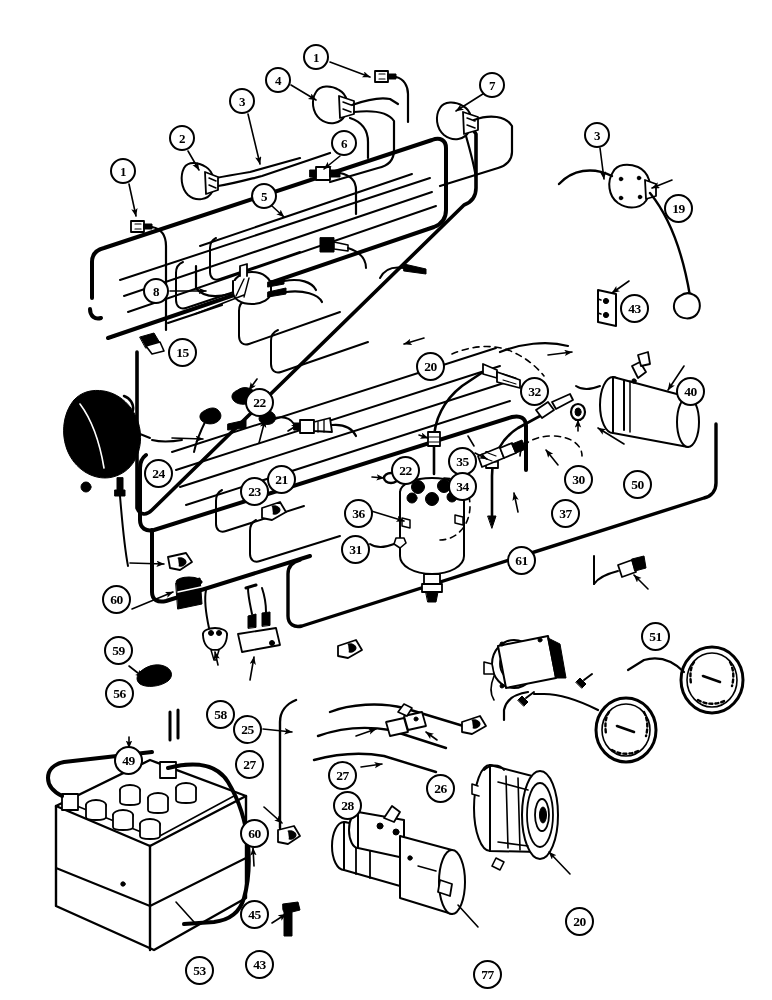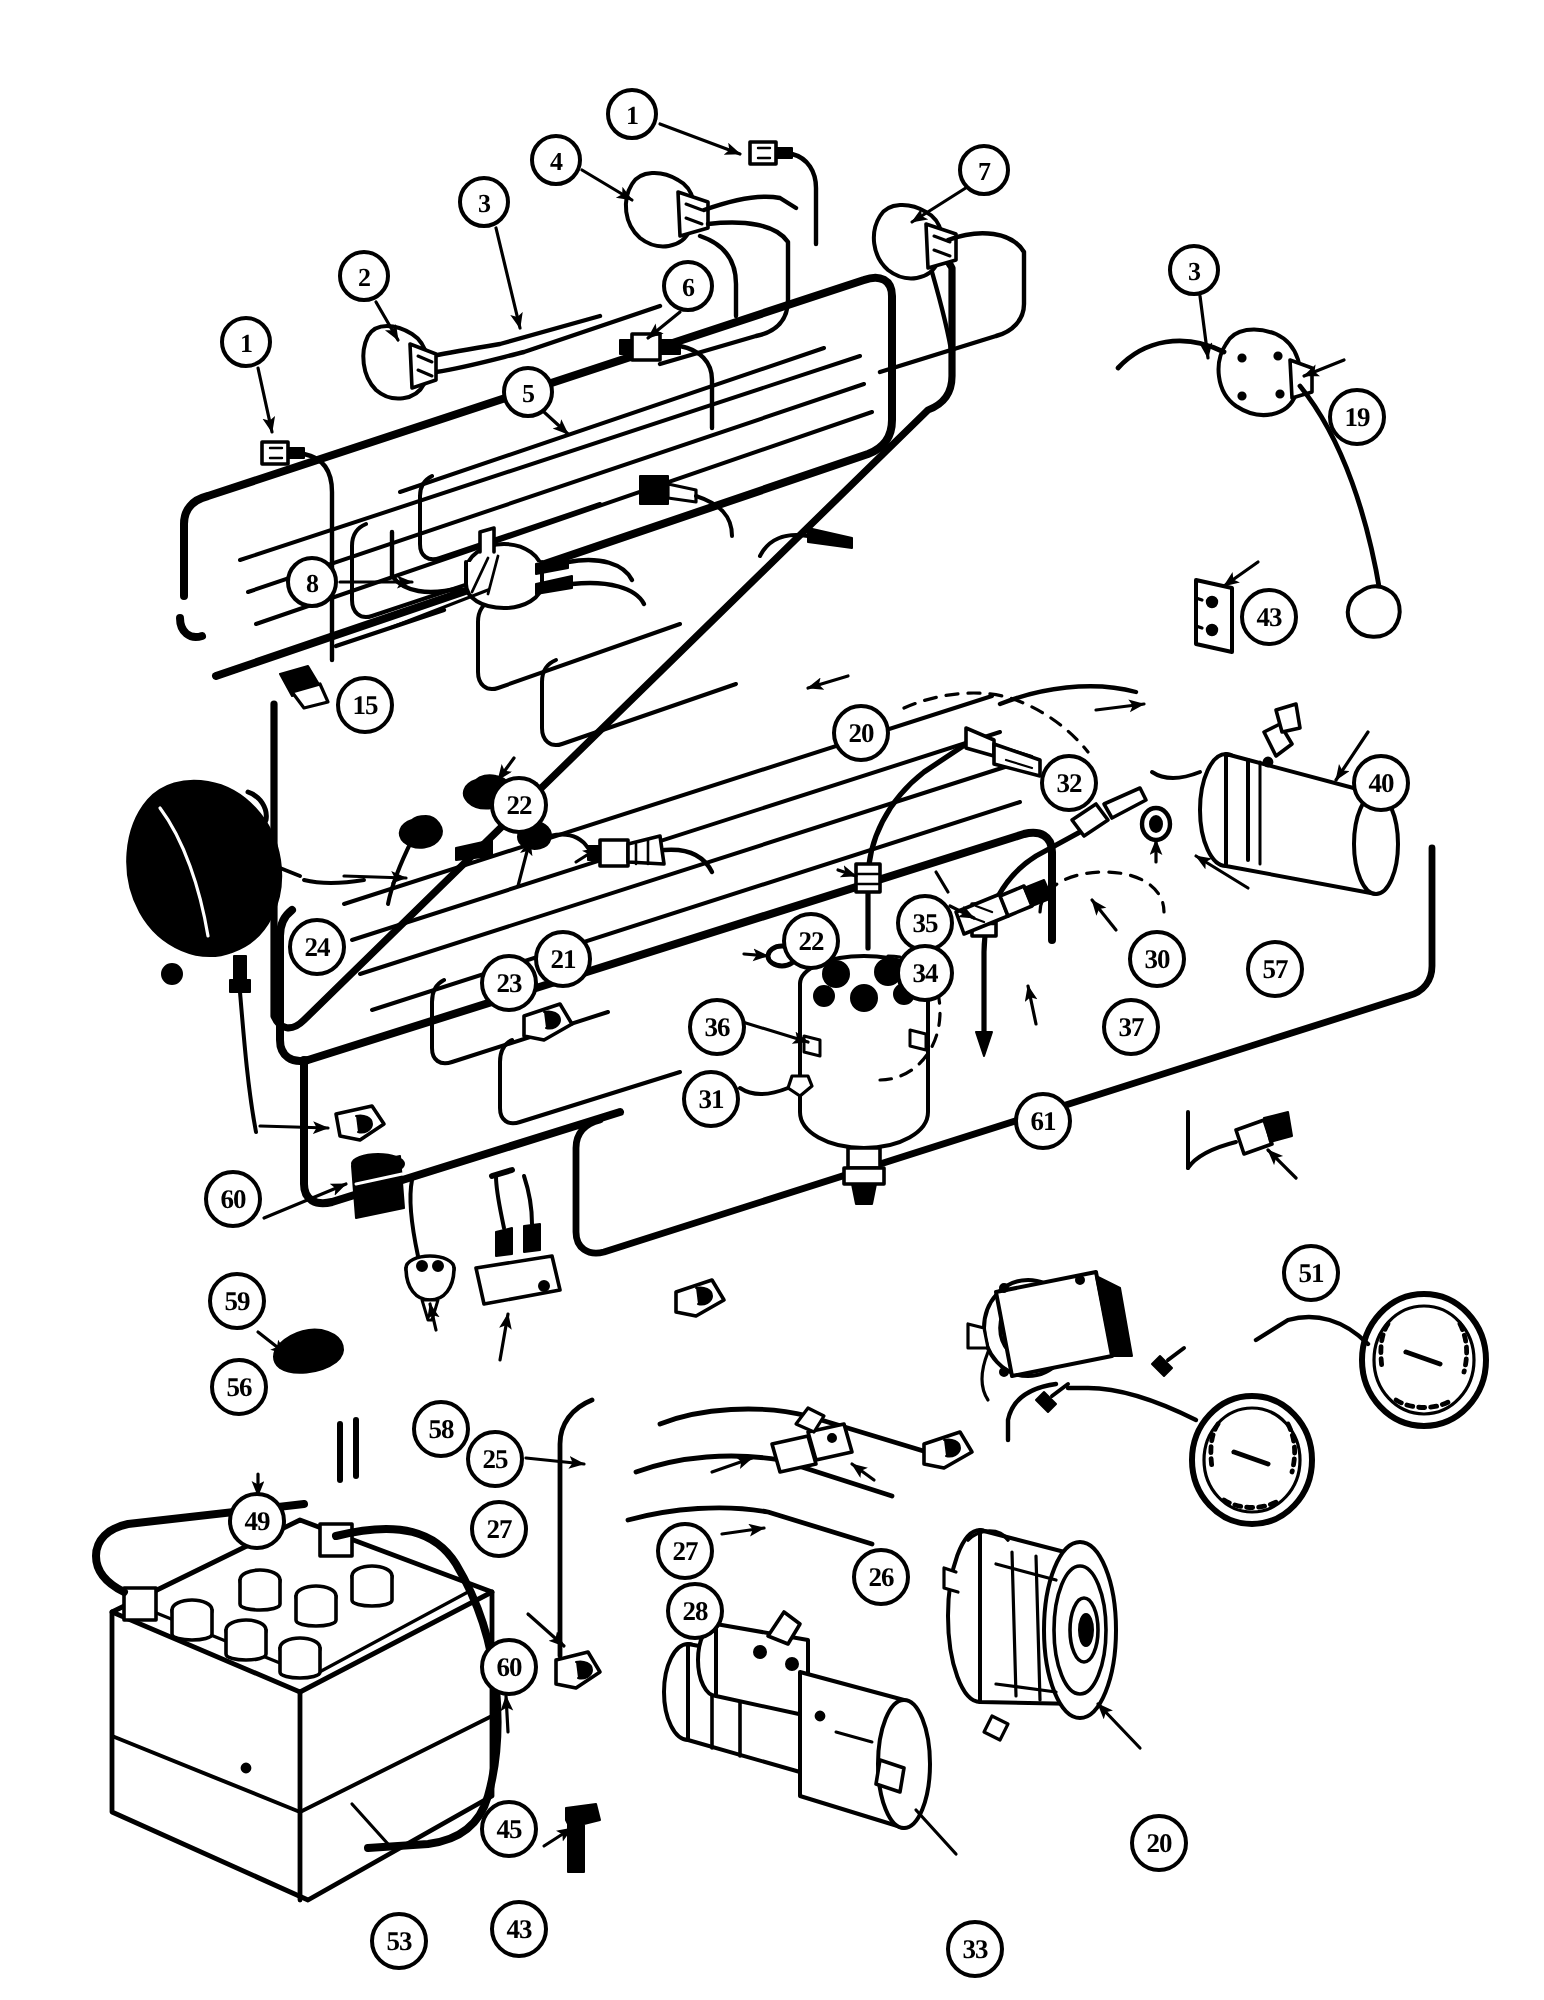--- a/index.html
+++ b/index.html
@@ -570,21 +570,21 @@
   <div class="callout" style="left:143px;top:278px">8</div>
   <div class="callout w" style="left:168px;top:302px">15</div>
   <div class="callout w" style="left:416px;top:316px">20</div>
   <div class="callout w" style="left:676px;top:341px">40</div>
   <div class="callout w" style="left:520px;top:341px">32</div>
   <div class="callout w" style="left:245px;top:352px">22</div>
   <div class="callout w" style="left:391px;top:420px">22</div>
   <div class="callout w" style="left:448px;top:411px">35</div>
   <div class="callout w" style="left:448px;top:436px">34</div>
   <div class="callout w" style="left:564px;top:429px">30</div>
-  <div class="callout w" style="left:623px;top:434px">57</div>
+  <div class="callout w" style="left:623px;top:434px">50</div>
   <div class="callout w" style="left:144px;top:423px">24</div>
   <div class="callout w" style="left:267px;top:429px">21</div>
   <div class="callout w" style="left:240px;top:441px">23</div>
   <div class="callout w" style="left:551px;top:463px">37</div>
   <div class="callout w" style="left:344px;top:463px">36</div>
   <div class="callout w" style="left:341px;top:499px">31</div>
   <div class="callout w" style="left:507px;top:510px">61</div>
   <div class="callout w" style="left:641px;top:586px">51</div>
   <div class="callout w" style="left:102px;top:549px">60</div>
   <div class="callout w" style="left:104px;top:600px">59</div>
@@ -593,16 +593,16 @@
   <div class="callout w" style="left:233px;top:679px">25</div>
   <div class="callout w" style="left:114px;top:710px">49</div>
   <div class="callout w" style="left:235px;top:714px">27</div>
   <div class="callout w" style="left:328px;top:725px">27</div>
   <div class="callout w" style="left:426px;top:738px">26</div>
   <div class="callout w" style="left:333px;top:755px">28</div>
   <div class="callout w" style="left:240px;top:783px">60</div>
   <div class="callout w" style="left:240px;top:864px">45</div>
   <div class="callout w" style="left:245px;top:914px">43</div>
   <div class="callout w" style="left:185px;top:920px">53</div>
-  <div class="callout w" style="left:473px;top:924px">33</div>
+  <div class="callout w" style="left:473px;top:924px">77</div>
   <div class="callout w" style="left:565px;top:871px">20</div>
 
 </div>
 
 </body></html>

